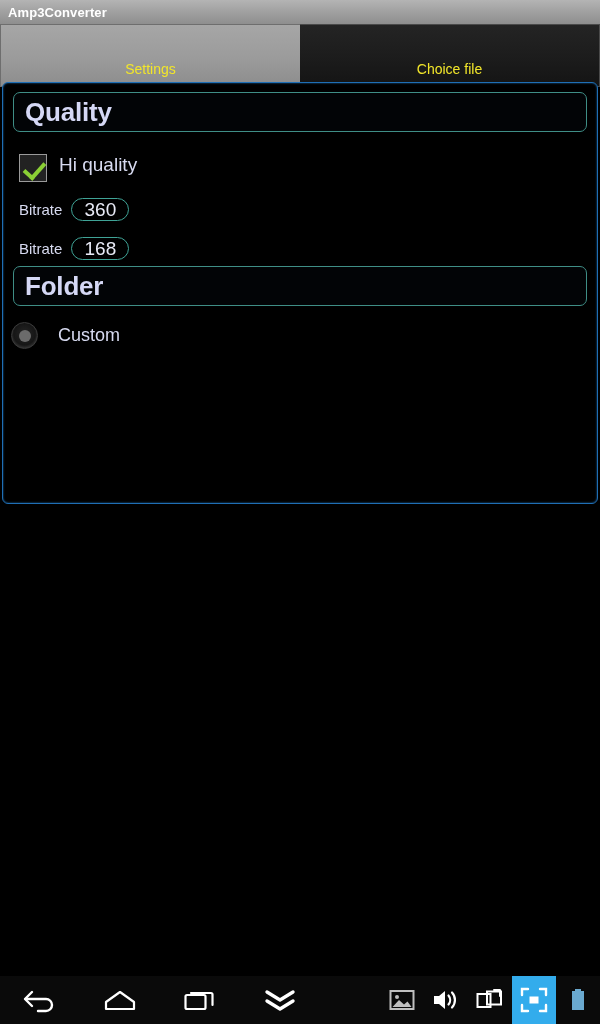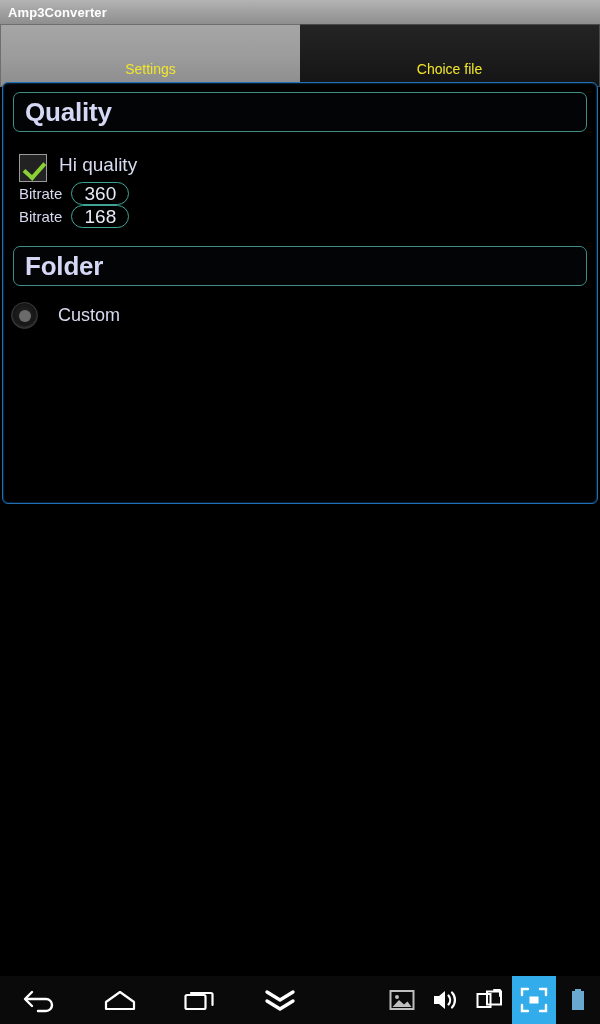--- a/index.html
+++ b/index.html
@@ -130,20 +130,21 @@
     margin-left: 12px;
     font-size: 19px;
     color: #d7daf0;
   }
 
   
   .bitrate-row {
     display: flex;
     align-items: center;
     margin-left: 16px;
+    margin-top: 16px;
     text-align: right;
   }
   .bitrate-label {
     font-size: 15px;
     color: #d7daf0;
   }
   .bitrate-pill {
     margin-left: 9px;
     min-width: 58px;
     height: 23px;
@@ -261,21 +262,21 @@
     <div class="bitrate-row">
       <span class="bitrate-label">Bitrate</span>
       <div class="bitrate-pill">360</div>
     </div>
 
     <div class="bitrate-row">
       <span class="bitrate-label">Bitrate</span>
       <div class="bitrate-pill">168</div>
     </div>
 
-    <div class="header-box" style="margin-top:18px;">
+    <div class="header-box" style="margin-top:6px;">
       <span class="header-box-text">Folder</span>
     </div>
 
     <div class="radio-row">
       <div class="radio">
         <div class="radio-dot"></div>
       </div>
       <span class="radio-label">Custom</span>
     </div>
 

